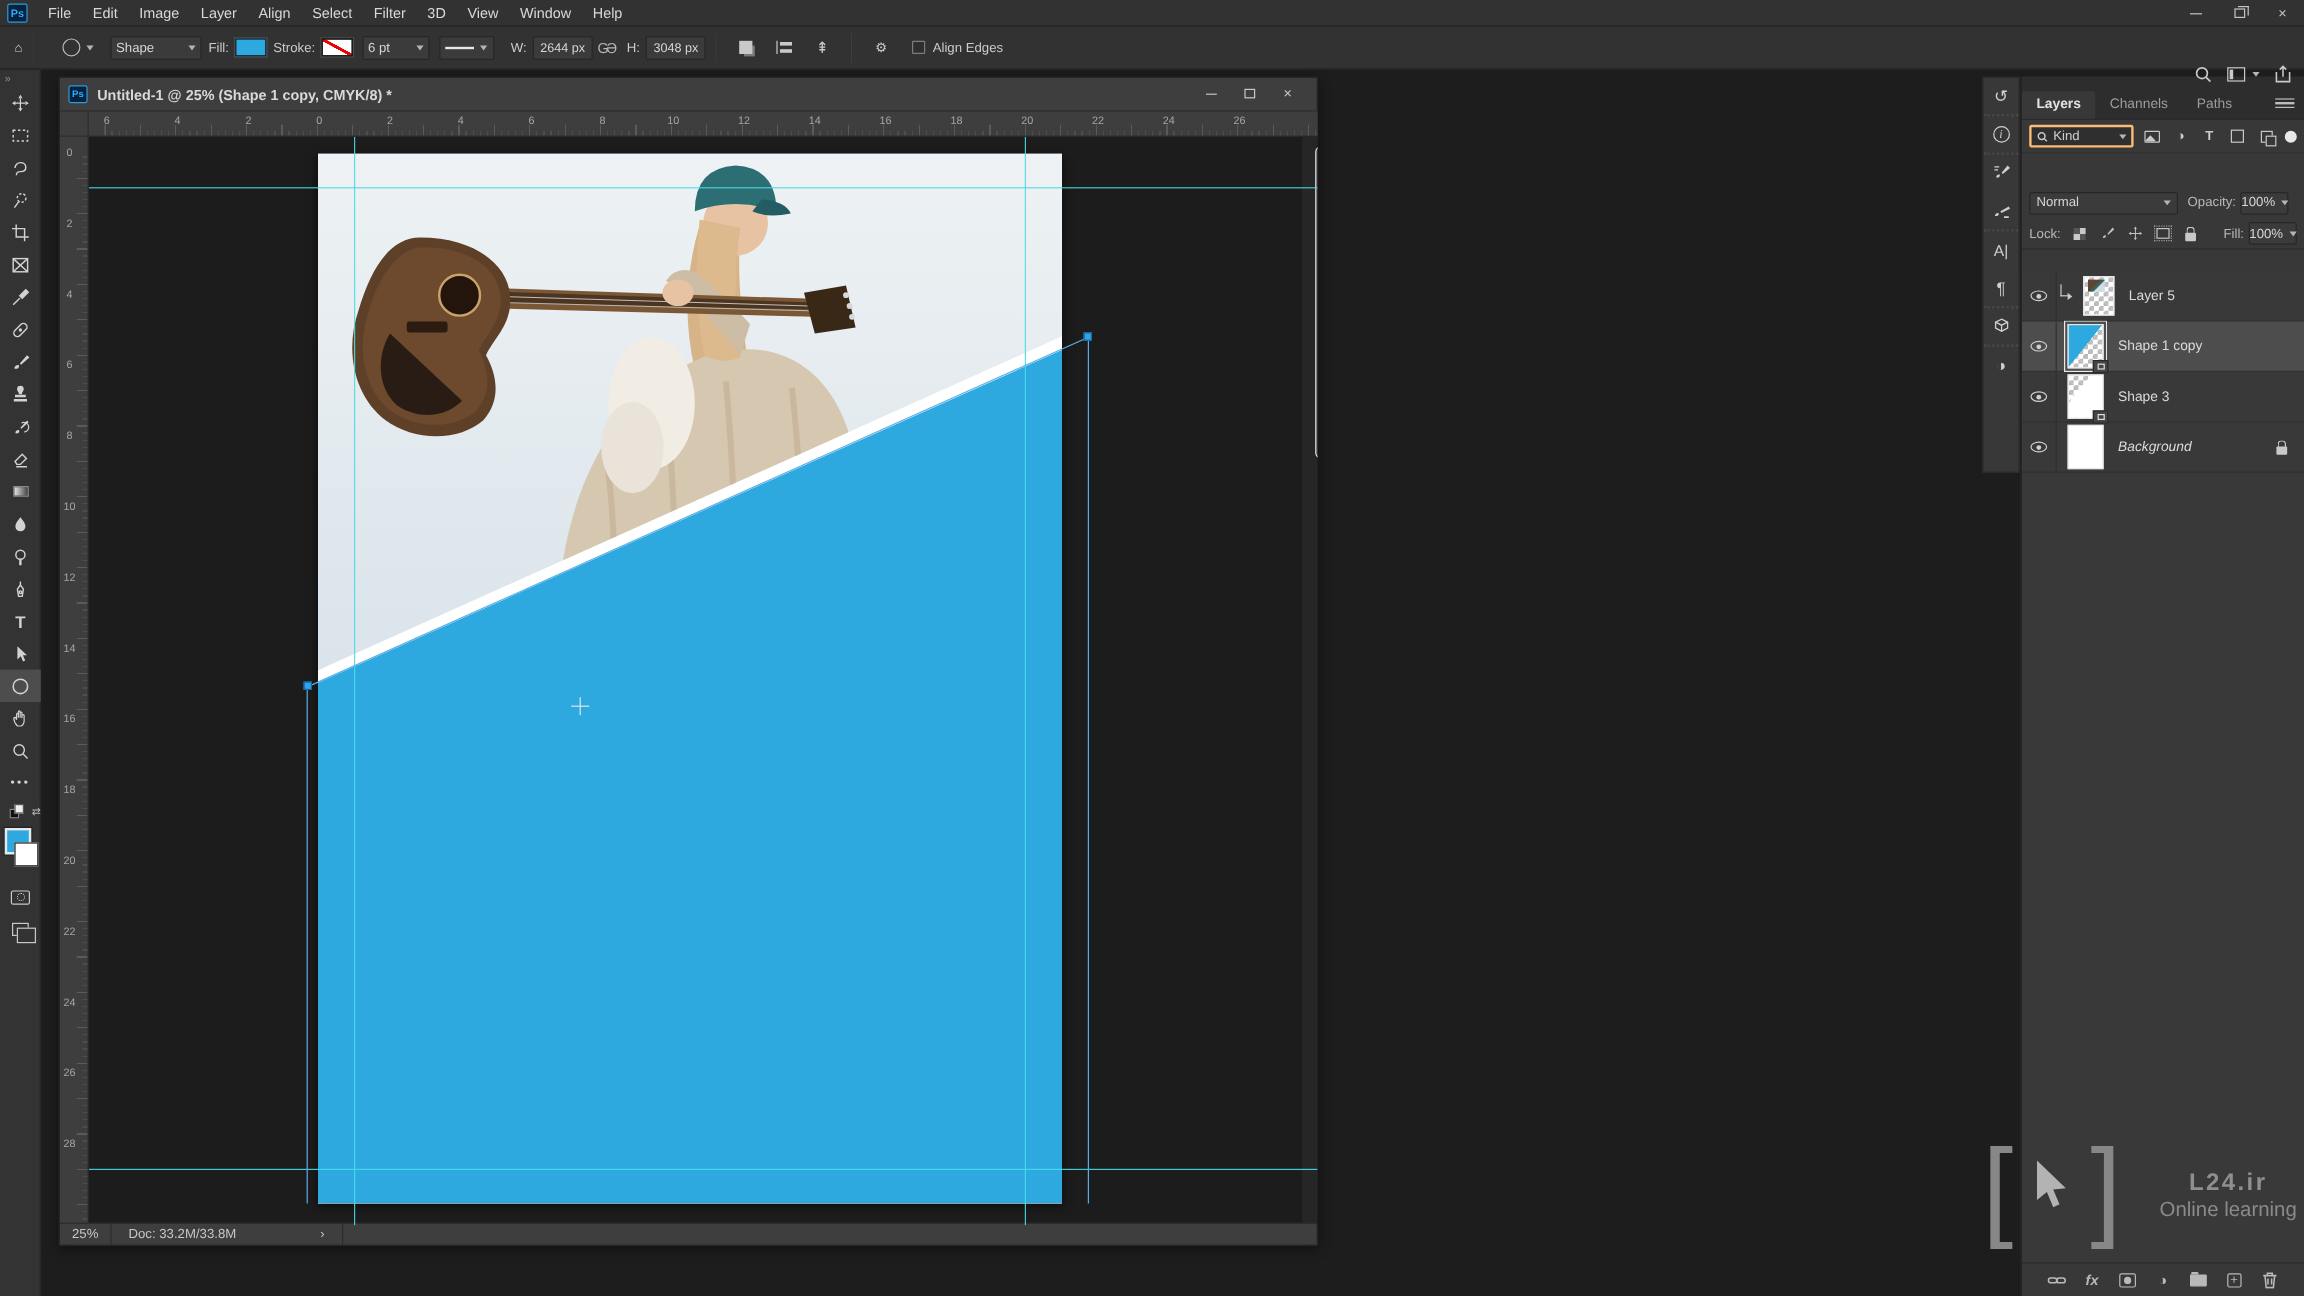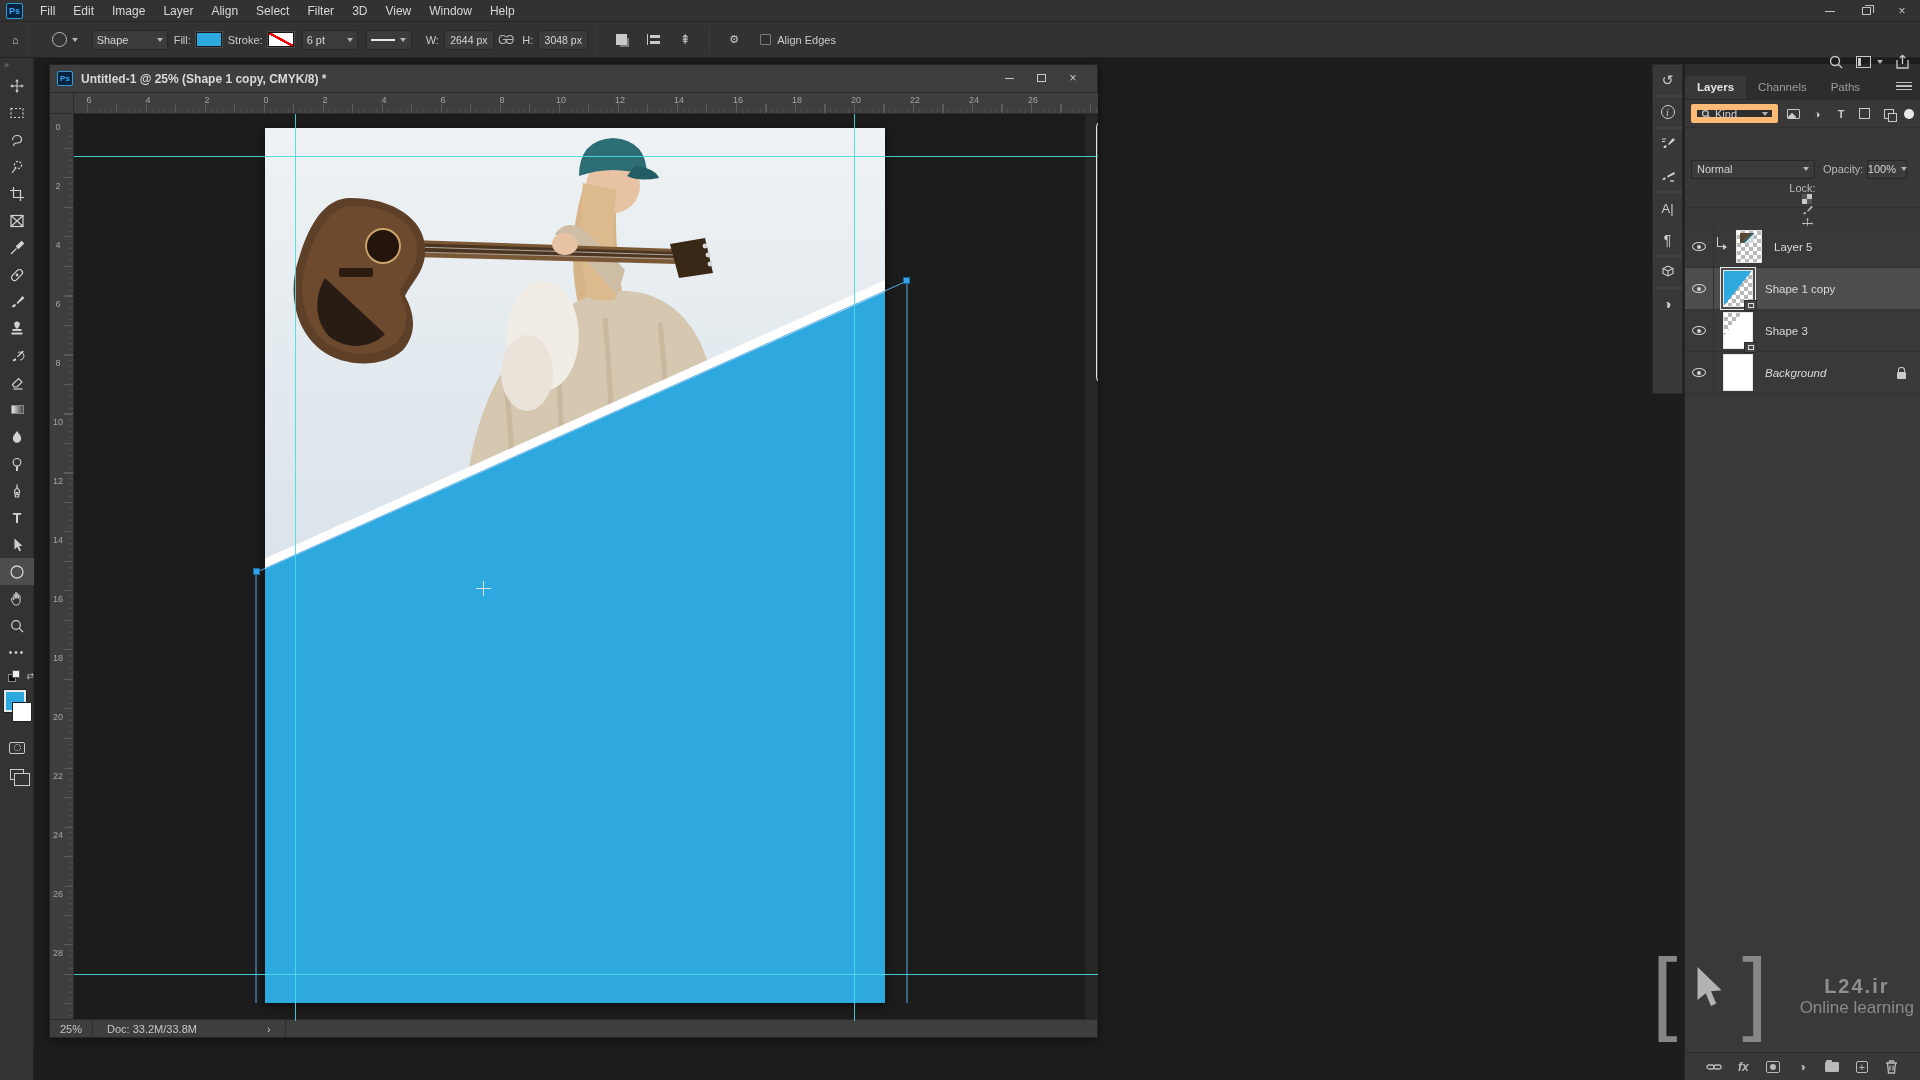--- a/index.html
+++ b/index.html
@@ -126,35 +126,35 @@
   .char-ai{font-size:13px;color:#cfcfcf;}
 
   
   #layerspanel{position:absolute;left:1684px;top:64px;width:236px;height:1016px;background:#383838;border-left:1px solid #242424;z-index:25;}
   #lp-tabs{height:36px;background:#2d2d2d;display:flex;align-items:flex-end;border-bottom:1px solid #2a2a2a;}
   .lp-tab{padding:5px 12px 6px;font-size:11.5px;color:#9c9c9c;}
   .lp-tab.active{background:#383838;color:#e4e4e4;font-weight:bold;border-radius:2px 2px 0 0;}
   .hamburger{margin-left:auto;margin-right:8px;margin-bottom:7px;width:16px;}
   .hamburger i{display:block;height:1.5px;background:#bdbdbd;margin:2px 0;}
   #lp-filter{height:28px;display:flex;align-items:center;padding:0 6px;gap:7px;border-bottom:1px solid #303030;}
-  #kind-box{width:88px;height:19px;background:#2f2f2f;border:6px solid #fdba74;border-radius:2px;display:flex;align-items:center;padding:0 4px;color:#cfcfcf;}
+  #kind-box{width:88px;height:19px;background:#2f2f2f;border:2px solid #fdba74;border-radius:2px;display:flex;align-items:center;padding:0 4px;color:#cfcfcf;}
   #kind-box svg{margin-right:4px;}
   .flt{color:#c9c9c9;display:flex;align-items:center;justify-content:center;width:17px;height:17px;font-size:11px;}
   .flt-img{width:13px;height:10px;border:1px solid #c9c9c9;border-radius:1px;position:relative;overflow:hidden;}
   .flt-img::before{content:'';position:absolute;left:1px;bottom:-2px;width:6px;height:6px;background:#c9c9c9;transform:rotate(45deg);}
   .flt-sq{width:11px;height:11px;border:1px solid #c9c9c9;}
   .flt-so{width:10px;height:10px;border:1px solid #c9c9c9;position:relative;}
   .flt-so::before{content:'';position:absolute;right:-4px;bottom:-4px;width:7px;height:7px;background:#383838;border:1px solid #c9c9c9;}
   .flt-toggle{width:10px;height:10px;background:#e8e8e8;border-radius:50%;margin-left:auto;}
   #lp-blend{height:26px;display:flex;align-items:center;padding:0 6px;margin-top:28px;}
   #blend-box{width:124px;height:19px;background:#3b3b3b;border:1px solid #272727;border-radius:2px;display:flex;align-items:center;padding:0 5px;color:#d4d4d4;}
   #blend-box .chev{margin-left:auto;}
   .op-label{margin-left:8px;color:#b9b9b9;}
   .val-box{width:40px;height:19px;background:#3b3b3b;border:1px solid #272727;border-radius:2px;display:flex;align-items:center;justify-content:center;margin-left:4px;color:#d4d4d4;}
-  #lp-lock{height:26px;display:flex;align-items:center;padding:0 6px;border-bottom:1px solid #2e2e2e;flex-direction:column;}
+  #lp-lock{height:26px;display:flex;align-items:center;padding:0 6px;border-bottom:1px solid #2e2e2e;}
   .lock-icn{margin-left:9px;color:#c3c3c3;display:flex;align-items:center;justify-content:center;width:14px;height:14px;}
   .chk4{width:10px;height:10px;background:conic-gradient(#c9c9c9 0 25%,#555 0 50%,#c9c9c9 0 75%,#555 0);}
   .artb{width:11px;height:9px;border:1px solid #c3c3c3;position:relative;}
   .artb::before{content:'';position:absolute;left:-3px;top:-3px;right:-3px;bottom:-3px;border:1px dotted #9a9a9a;}
   .padlock{width:9px;height:7px;background:#c9c9c9;position:relative;border-radius:1px;margin-top:5px;}
   .padlock::before{content:'';position:absolute;left:1px;top:-5px;width:5px;height:5px;border:1.5px solid #c9c9c9;border-bottom:none;border-radius:3px 3px 0 0;}
   .fill-label{margin-left:auto;color:#b9b9b9;}
 
   #lp-list{position:absolute;top:162px;left:0;right:0;bottom:28px;background:#393939;}
   .lrow{height:42px;display:flex;align-items:center;border-bottom:1px solid #313131;position:relative;}
@@ -198,21 +198,21 @@
 </style>
 </head>
 <body>
 
 <div id="app">
 
   <div id="menubar">
     <div class="ps-logo">Ps</div>
     <div class="menu-items">
 
-    <span class="menu-item" style="--i: 0;">Fill</span>
+    <span class="menu-item" style="--i: 0;">File</span>
         <span class="menu-item" style="--i: 1;">Edit</span>
         <span class="menu-item" style="--i: 2;">Image</span>
         <span class="menu-item" style="--i: 3;">Layer</span>
         <span class="menu-item" style="--i: 4;">Align</span>
         <span class="menu-item" style="--i: 5;">Select</span>
         <span class="menu-item" style="--i: 6;">Filter</span>
         <span class="menu-item" style="--i: 7;">3D</span>
         <span class="menu-item" style="--i: 8;">View</span>
         <span class="menu-item" style="--i: 9;">Window</span>
         <span class="menu-item" style="--i: 10;">Help</span>

